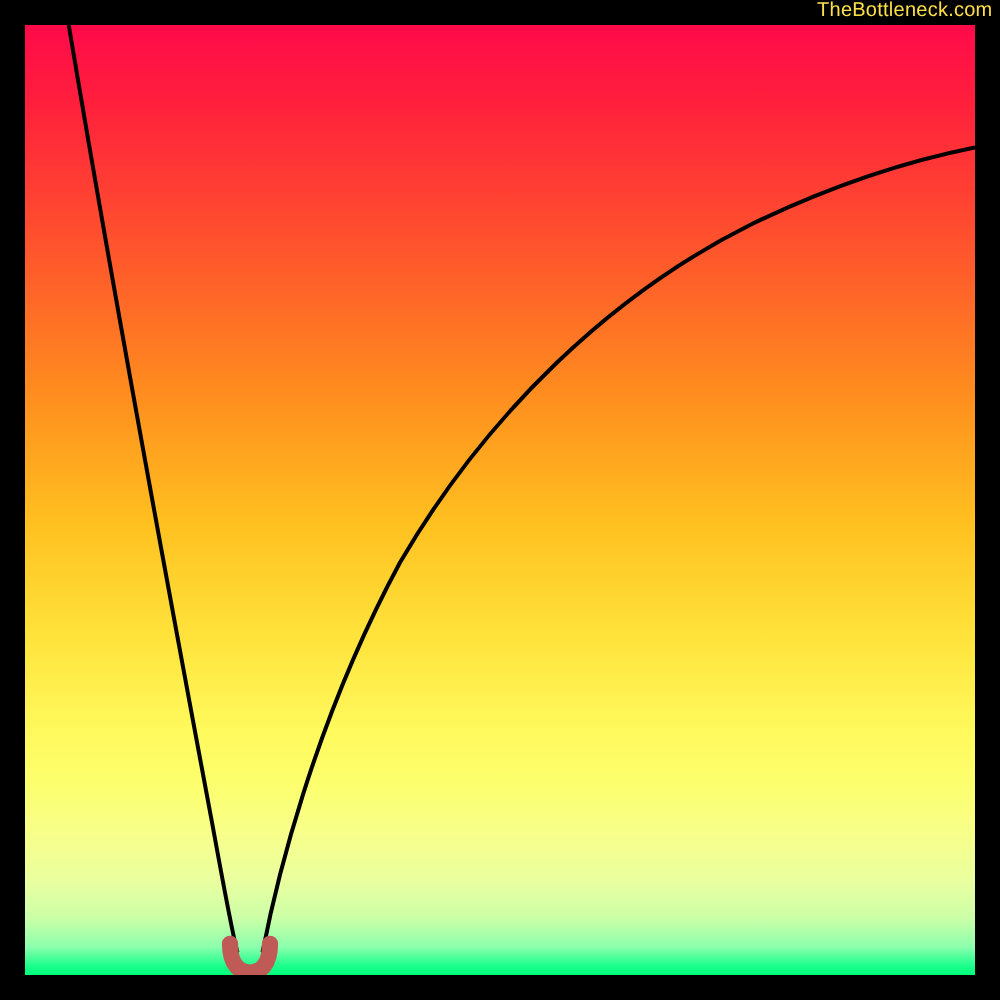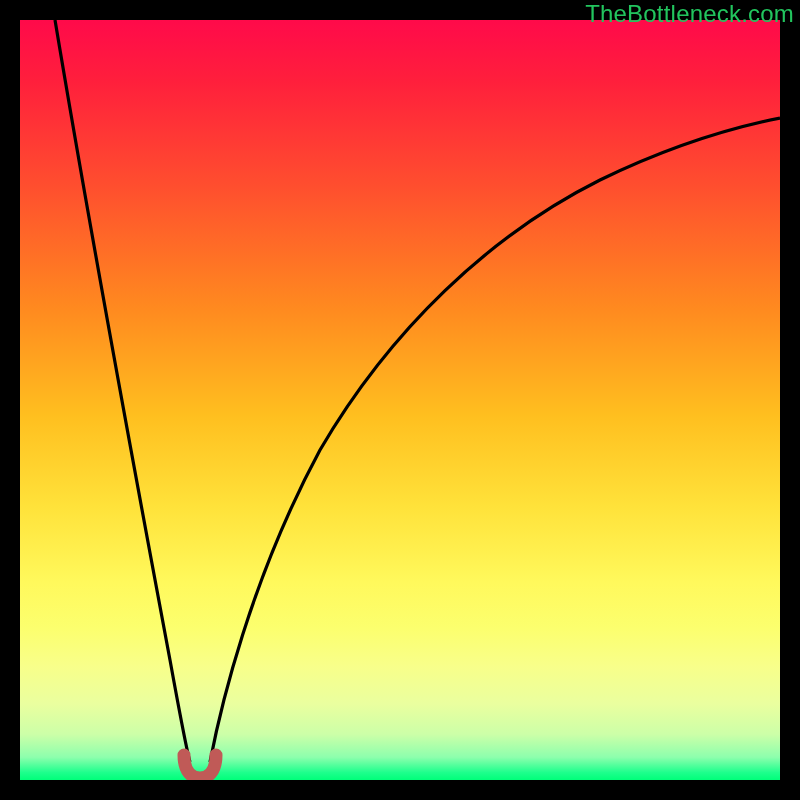--- a/index.html
+++ b/index.html
@@ -36,22 +36,22 @@
       #ccffa8 94%,
       #8dffad 97%,
       #1eff8d 99%,
       #00ff7a 100%
     );
   }
   .watermark {
     position: absolute;
     top: 0;
     right: 6px;
-    color: #22c55e;
-    font-size: 24px;
+    color: #fde047;
+    font-size: 16px;
     font-weight: 500;
     letter-spacing: 0.2px;
     user-select: none;
   }
   svg.curves {
     position: absolute;
     left: 0; top: 0;
     width: 100%; height: 100%;
   }
 </style>

